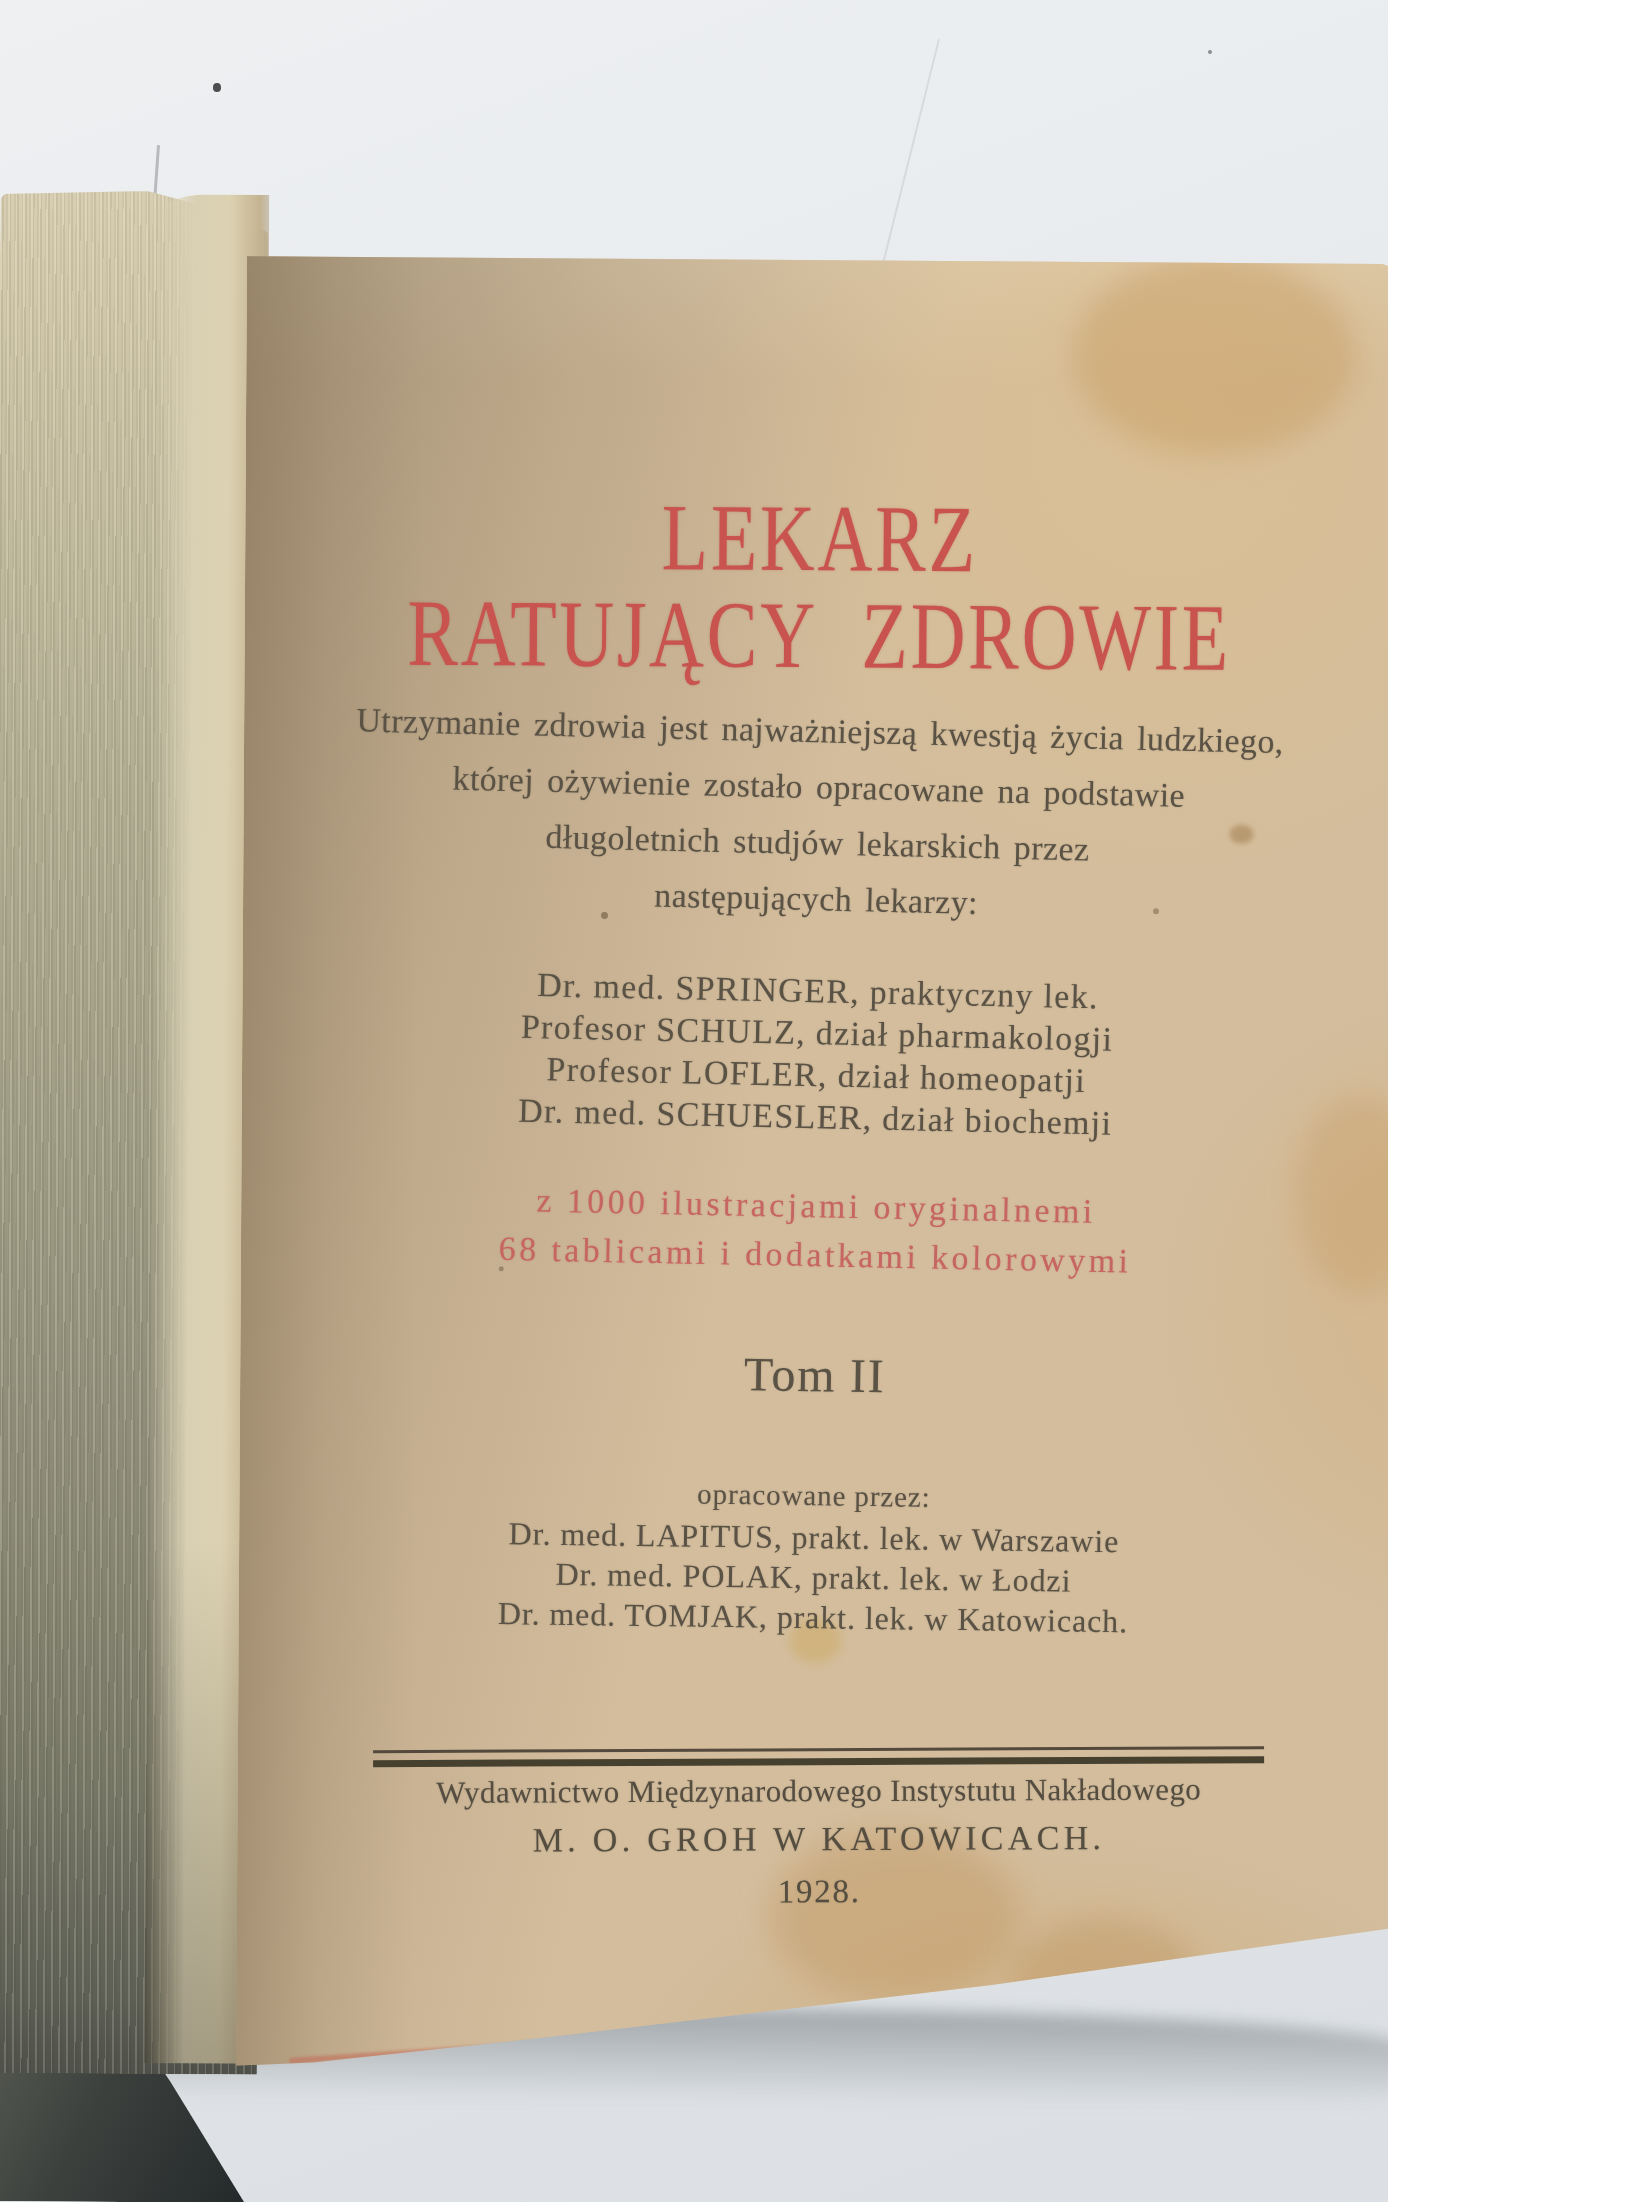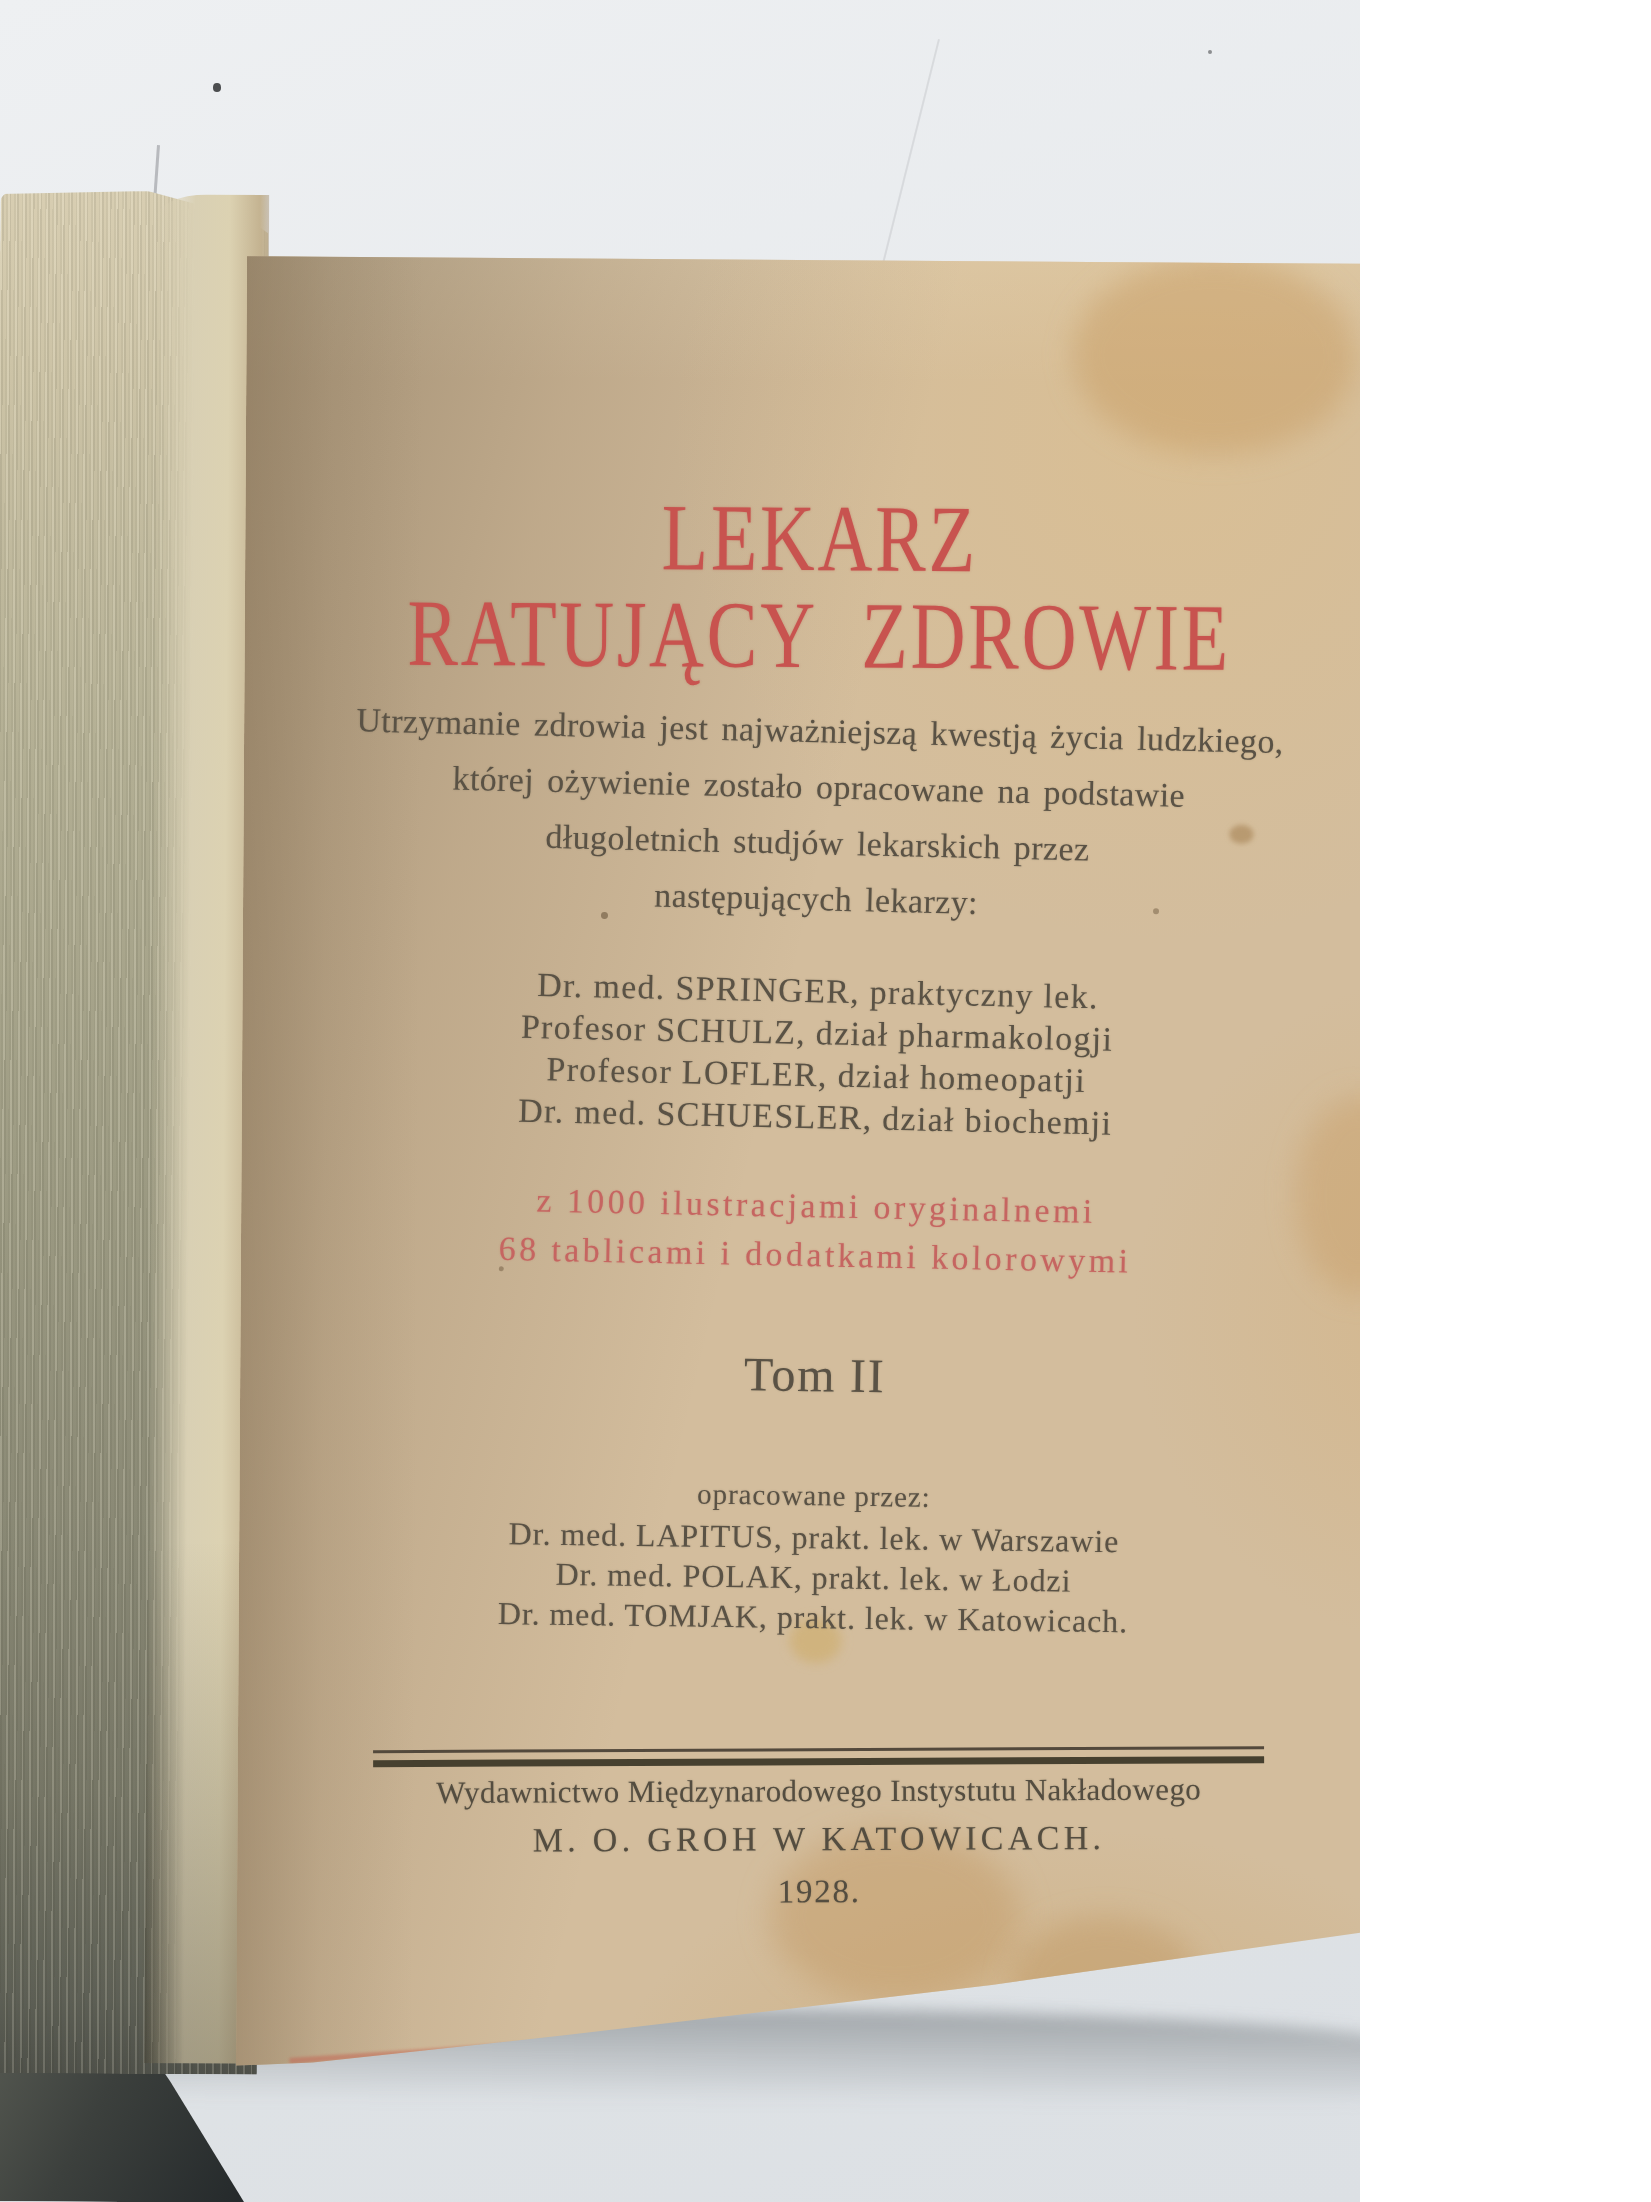--- a/index.html
+++ b/index.html
@@ -1,19 +1,19 @@
 <!DOCTYPE html>
 <html style="font-size:13.8px"><head>
 <meta charset="utf-8">
 <style>
   html,body{margin:0;padding:0;}
   body{width:1652px;height:2203px;overflow:hidden;font-family:"Liberation Serif",serif;}
 
   .photo{position:relative;width:1360px;height:2203px;overflow:hidden;
-    background:linear-gradient(160deg,#eef0f2 0%,#e6e9ec 38%,#dfe3e6 72%,#dce0e4 100%);}
+    background:linear-gradient(160deg,#eef0f2 0%,#e6e9ec 38%,#dfe3e6 72%,#dce0e4 100%);padding-left:28px;}
 
   
   .scr{position:absolute;background:#83868c;transform-origin:top left;}
   .speck{position:absolute;border-radius:50%;background:#4c4e50;}
 
   
   .book{position:absolute;left:0;top:0;width:1652px;height:2203px;
     transform:rotate(.35deg);transform-origin:129px 258px;}
 
   .under-shadow{position:absolute;left:77px;top:2005px;width:1342px;height:112px;

